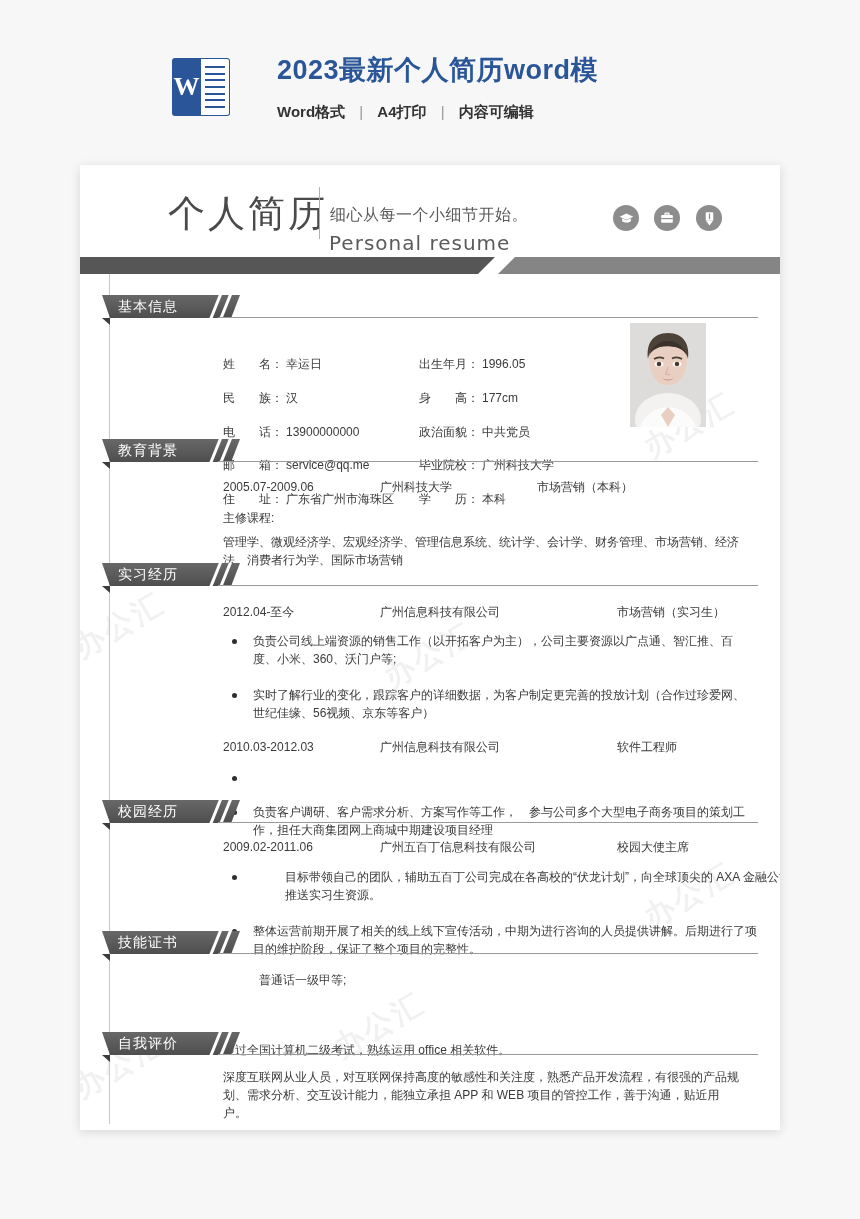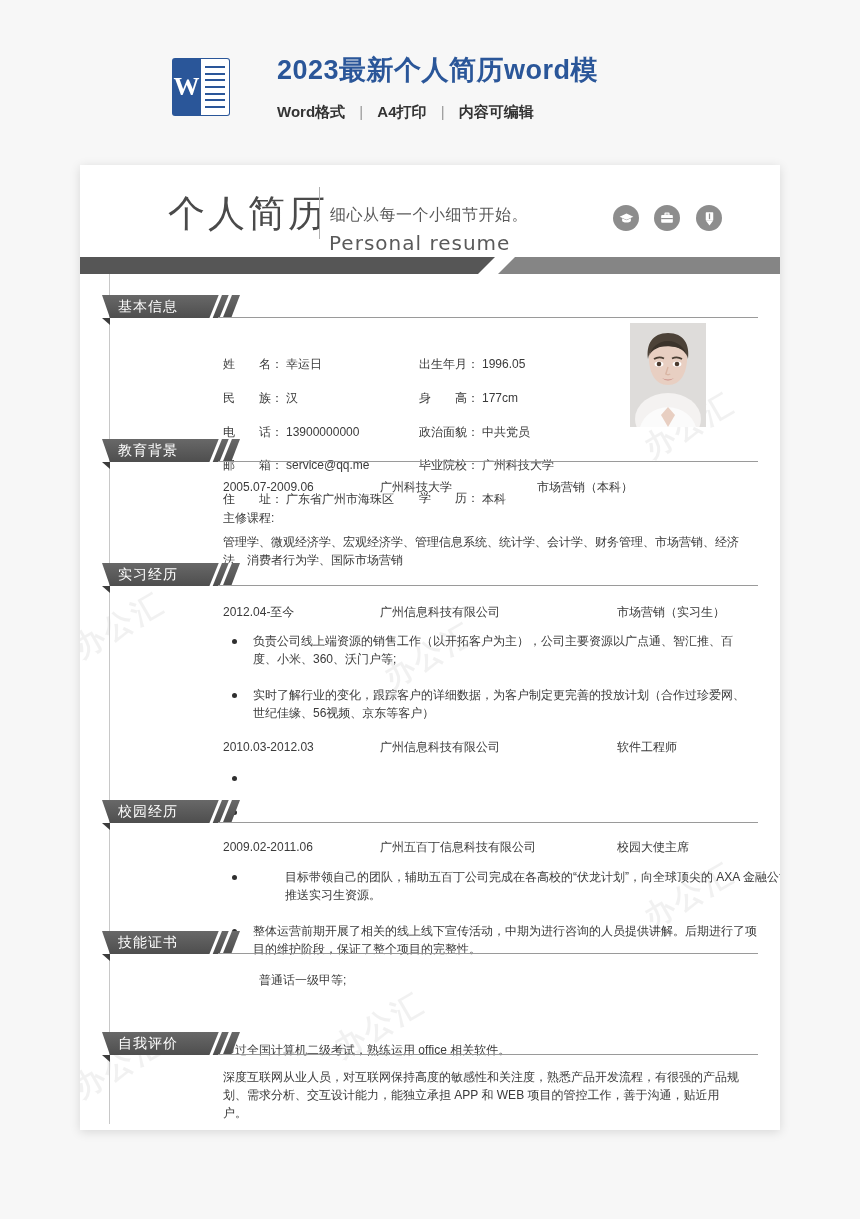--- a/index.html
+++ b/index.html
@@ -283,21 +283,21 @@
   <span class="txt lbl" style="left:339px; top:258px;">政治面貌：</span>
   <span class="txt" style="left:402px; top:258px;">中共党员</span>
 
   <span class="txt lbl" style="left:143px; top:291px;">邮　　箱：</span>
   <span class="txt" style="left:206px; top:291px;">service@qq.me</span>
   <span class="txt lbl" style="left:339px; top:291px;">毕业院校：</span>
   <span class="txt" style="left:402px; top:291px;">广州科技大学</span>
 
   <span class="txt lbl" style="left:143px; top:325px;">住　　址：</span>
   <span class="txt" style="left:206px; top:325px;">广东省广州市海珠区</span>
-  <span class="txt lbl" style="left:339px; top:325px;font-family:Liberation Mono, monospace;">学　　历：</span>
+  <span class="txt lbl" style="left:339px; top:325px;">学　　历：</span>
   <span class="txt" style="left:402px; top:325px;">本科</span>
 
   <div class="sec-banner" style="top:274px;">
     <div class="plate"></div>
     <div class="label">教育背景</div>
     <div class="stripes"></div>
     <div class="tail"></div>
   </div>
   <div class="sec-rule" style="top:296px;"></div>
 
@@ -325,20 +325,21 @@
   <span class="bullet" style="left:152px; top:528px;"></span>
   <span class="txt wrap" style="left:173px; top:521px; width:500px;">实时了解行业的变化，跟踪客户的详细数据，为客户制定更完善的投放计划（合作过珍爱网、世纪佳缘、56视频、京东等客户）</span>
 
   <span class="txt" style="left:143px; top:573px;">2010.03-2012.03</span>
   <span class="txt" style="left:300px; top:573px;">广州信息科技有限公司</span>
   <span class="txt" style="left:537px; top:573px;">软件工程师</span>
 
   <span class="bullet" style="left:152px; top:611px;"></span>
 
   <span class="bullet" style="left:152px; top:645px;"></span>
+  <span class="txt wrap" style="left:173px; top:638px; width:510px;">负责客户调研、客户需求分析、方案写作等工作，　参与公司多个大型电子商务项目的策划工作，担任大商集团网上商城中期建设项目经理</span>
 
   <div class="sec-banner" style="top:635px;">
     <div class="plate"></div>
     <div class="label">校园经历</div>
     <div class="stripes"></div>
     <div class="tail"></div>
   </div>
   <div class="sec-rule" style="top:657px;"></div>
 
   <span class="txt" style="left:143px; top:673px;">2009.02-2011.06</span>

